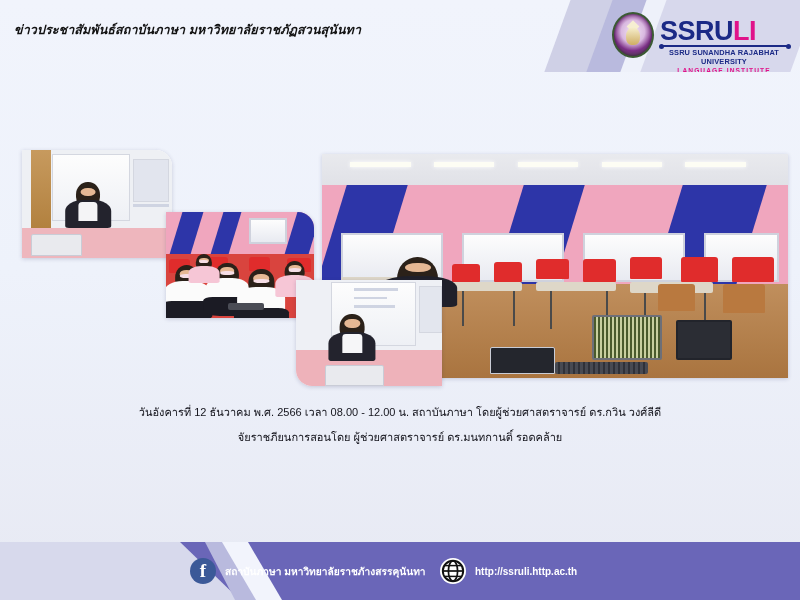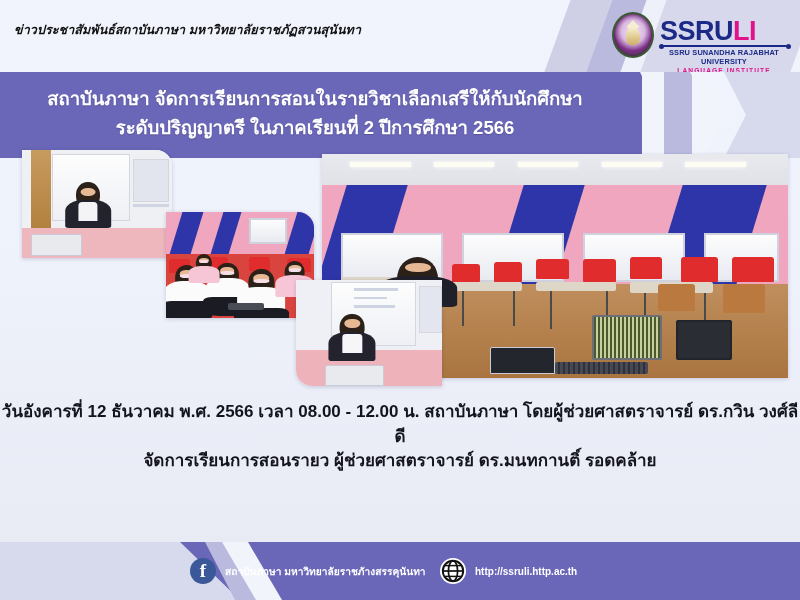--- a/index.html
+++ b/index.html
@@ -161,22 +161,22 @@
   .wb{ position:absolute; background:linear-gradient(180deg,#fdfdfd,#eef0f5);
     border:1px solid #d4d7e0; }
   .wbmark{ position:absolute; background:#cfd4e2; }
   .laptop{ position:absolute; background:#e9eaee; border-radius:2px 2px 0 0;
     border:1px solid #c9ccd6; }
   .woodpanel{ position:absolute; background:linear-gradient(180deg,#c79a5e,#b2813f); }
 
   
   .body-text{
     position:absolute; left:0; top:400px; width:800px;
-    text-align:center; color:#14141c; font-weight:bold;
-    font-size:17px; line-height:24.6px;
+    text-align:center; color:#14141c; font-weight:normal;
+    font-size:11px; line-height:24.6px;
   }
 
   
   .footer{
     position:absolute; left:0; bottom:0; width:800px; height:58px;
     background:#6a66b8; overflow:hidden;
   }
   .ft-shape{ position:absolute; top:0; height:58px; }
   .ft-a{ left:-10px; width:250px; background:#d7d9ec;
     clip-path:polygon(0 0, 190px 0, 250px 58px, 0 58px); }
@@ -214,31 +214,20 @@
       <div class="crest"></div>
       <div class="logo-text">
         <div class="ssru-row"><span class="ssru">SSRU</span><span class="li">LI</span></div>
         <div class="ssru-rule"></div>
         <div class="ssru-sub1">SSRU SUNANDHA RAJABHAT UNIVERSITY</div>
         <div class="ssru-sub2">LANGUAGE  INSTITUTE</div>
       </div>
     </div>
   </div>
 
-  <div class="titleband">
-    <div class="tb-bg"></div>
-    <div class="tb-chev tb-c1"></div>
-    <div class="tb-chev tb-c2"></div>
-    <div class="tb-chev tb-c3"></div>
-    <div class="tb-chev tb-c4"></div>
-    <div class="title-txt">
-      <div>สถาบันภาษา จัดการเรียนการสอนในรายวิชาเลือกเสรีให้กับนักศึกษา</div>
-      <div>ระดับปริญญาตรี  ในภาคเรียนที่ 2 ปีการศึกษา 2566</div>
-    </div>
-  </div>
 
   <div class="collage">
 
     <div class="frame f4">
       <div class="ph">
         <div class="scene">
           <div class="ceil">
             <div class="light" style="left:6%"></div>
             <div class="light" style="left:24%"></div>
             <div class="light" style="left:42%"></div>
@@ -385,21 +374,21 @@
               width:78%;height:100%;background:#f6f6f8;border-radius:18% 18% 0 0"></div>
           </div>
           <div class="laptop" style="left:20%;top:80%;width:40%;height:20%"></div>
         </div>
       </div>
     </div>
   </div>
 
   <div class="body-text">
     <div>วันอังคารที่ 12 ธันวาคม พ.ศ. 2566 เวลา 08.00 - 12.00 น. สถาบันภาษา โดยผู้ช่วยศาสตราจารย์ ดร.กวิน วงศ์ลีดี</div>
-    <div>จัดการเรียนการสอนรายว ผู้ช่วยศาสตราจารย์ ดร.มนทกานติ์ รอดคล้าย</div>
+    <div>จัยราชภียนการสอนโดย ผู้ช่วยศาสตราจารย์ ดร.มนทกานติ์ รอดคล้าย</div>
   </div>
 
   <div class="footer">
     <div class="ft-shape ft-a"></div>
     <div class="ft-shape ft-c"></div>
     <div class="ft-shape ft-b"></div>
 
     <div class="ft-items">
 
       <div class="ft-item" style="width:250px">

